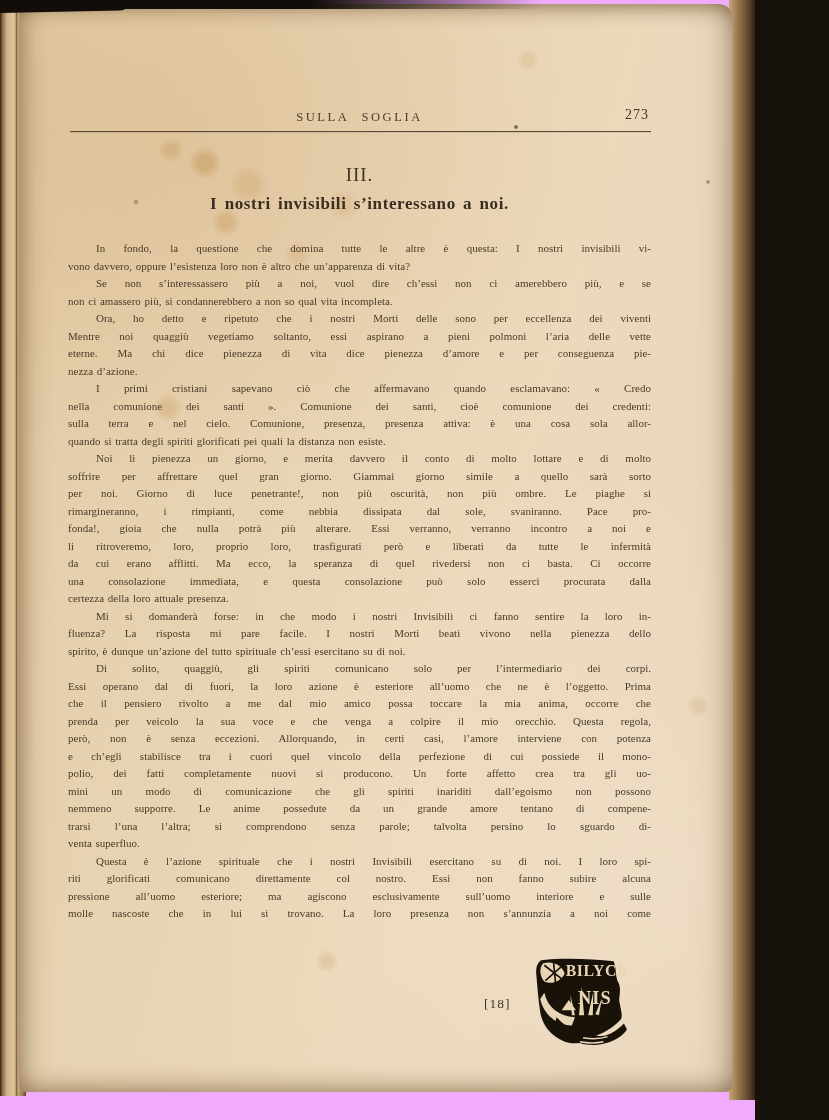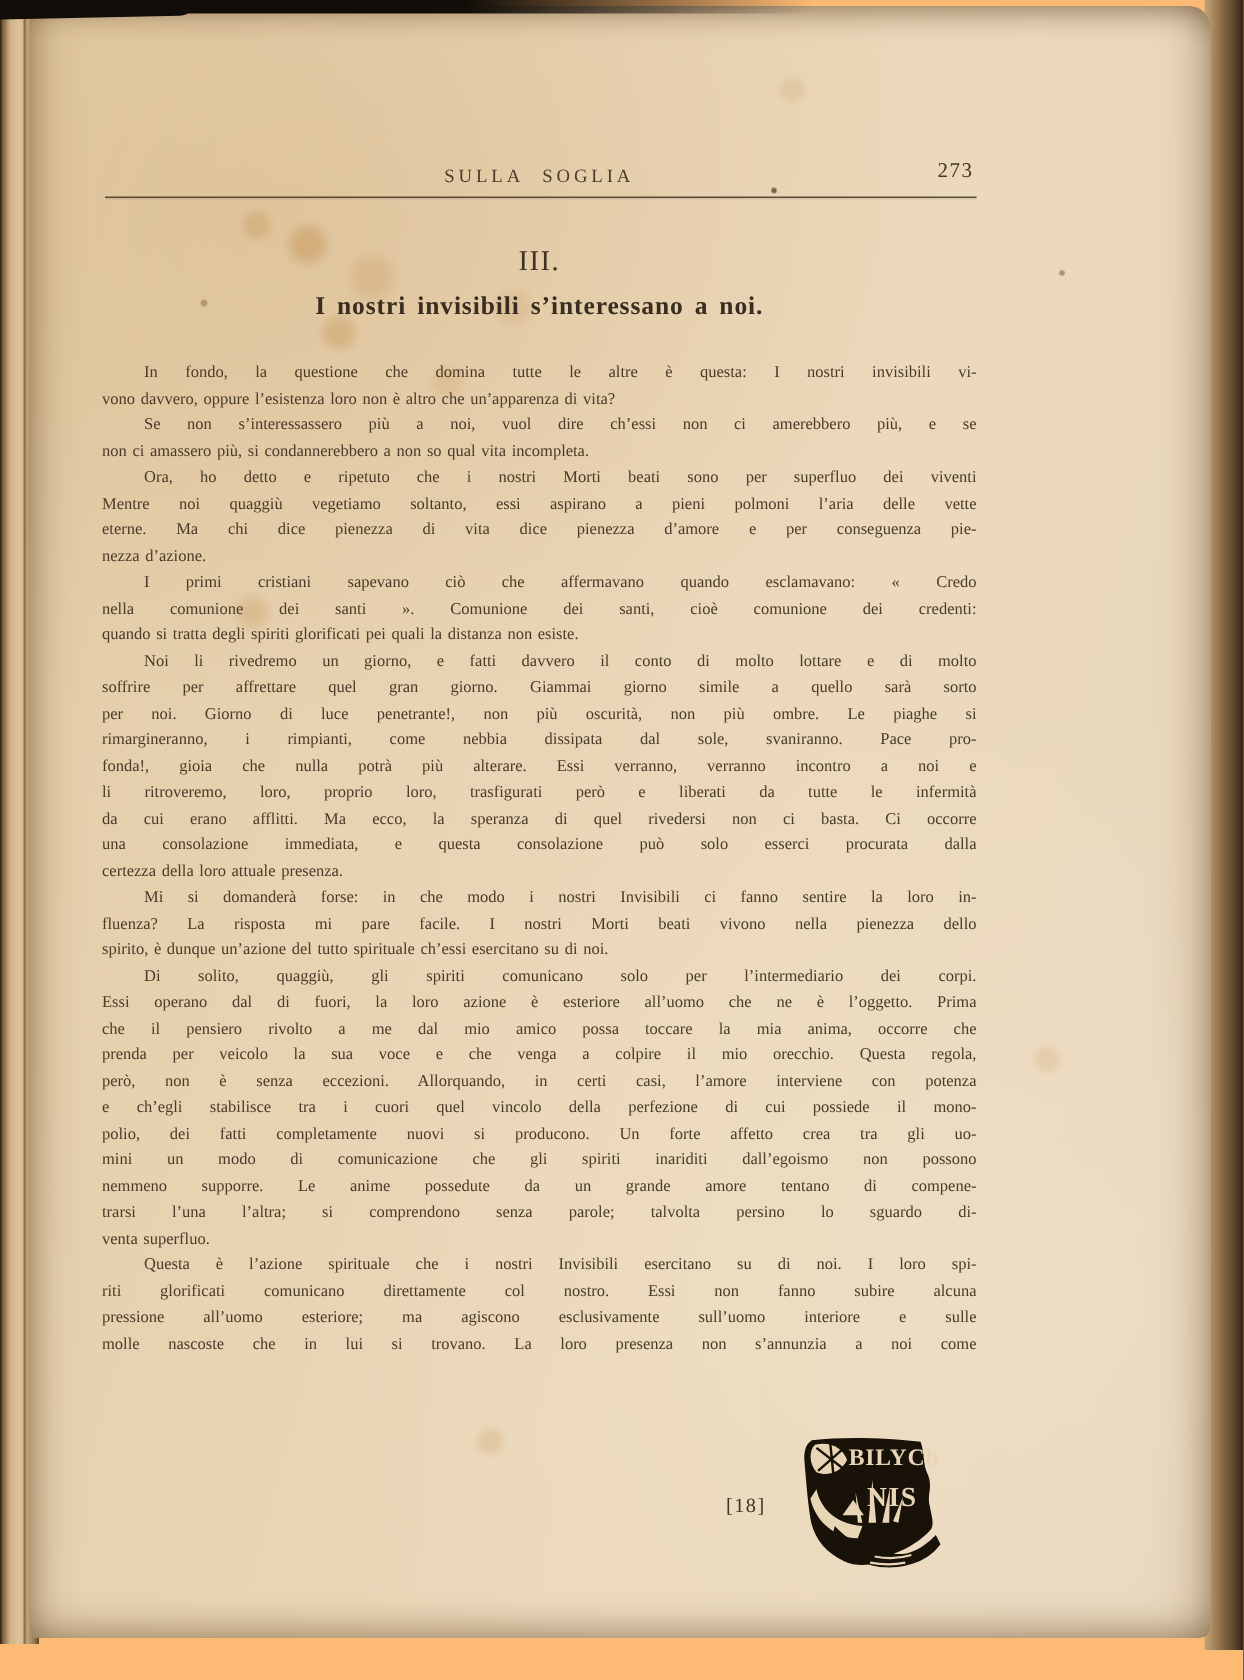--- a/index.html
+++ b/index.html
@@ -1,22 +1,22 @@
 <!DOCTYPE html>
 <html style="--paper: #e9d4b4; --ink: #46392a;"><head>
 <meta charset="utf-8">
 <style>
   :root{
     --paper:#e9d4b4;
     --ink:#46392a;
   }
   html,body{margin:0;padding:0;background:#17110c;}
   .scene{
-    position:relative;width:829px;height:1120px;overflow:hidden;
-    background:#fdba74;
+    position:relative;width:755px;height:1120px;overflow:hidden;
+    background:#f0abfc;
     font-family:"Liberation Serif","DejaVu Serif",serif;
     color:var(--ink);
   }
   
   .left-edge{
     position:absolute;left:0;top:3px;bottom:24px;width:26px;
     background:linear-gradient(90deg,#241a10 0,#7d5f3c 7%,#cfb289 26%,#ddc39c 48%,#d3b68c 62%,#a8875d 82%,#7c5f3c 94%,#5d4629 100%);
   }
   .left-edge::after{
     content:"";position:absolute;top:0;bottom:0;left:15px;width:3px;
@@ -138,32 +138,33 @@
     <div class="text-block">
         <div class="para">
           <div class="line first">In fondo, la questione che domina tutte le altre è questa: I nostri invisibili vi-</div>
           <div class="line last">vono davvero, oppure l’esistenza loro non è altro che un’apparenza di vita?</div>
         </div>
         <div class="para">
           <div class="line first">Se non s’interessassero più a noi, vuol dire ch’essi non ci amerebbero più, e se</div>
           <div class="line last">non ci amassero più, si condannerebbero a non so qual vita incompleta.</div>
         </div>
         <div class="para">
-          <div class="line first">Ora, ho detto e ripetuto che i nostri Morti beati sono per superfluo dei viventi</div>
+          <div class="line first">Ora, ho detto e ripetuto che i nostri Morti delle sono per eccellenza dei viventi</div>
           <div class="line">Mentre noi quaggiù vegetiamo soltanto, essi aspirano a pieni polmoni l’aria delle vette</div>
           <div class="line">eterne. Ma chi dice pienezza di vita dice pienezza d’amore e per conseguenza pie-</div>
           <div class="line last">nezza d’azione.</div>
         </div>
         <div class="para">
           <div class="line first">I primi cristiani sapevano ciò che affermavano quando esclamavano: « Credo</div>
           <div class="line">nella comunione dei santi ». Comunione dei santi, cioè comunione dei credenti:</div>
+          <div class="line">sulla terra e nel cielo. Comunione, presenza, presenza attiva: è una cosa sola allor-</div>
           <div class="line last">quando si tratta degli spiriti glorificati pei quali la distanza non esiste.</div>
         </div>
         <div class="para">
-          <div class="line first">Noi li rivedremo un giorno, e fatti davvero il conto di molto lottare e di molto</div>
+          <div class="line first">Noi li pienezza un giorno, e merita davvero il conto di molto lottare e di molto</div>
           <div class="line">soffrire per affrettare quel gran giorno. Giammai giorno simile a quello sarà sorto</div>
           <div class="line">per noi. Giorno di luce penetrante!, non più oscurità, non più ombre. Le piaghe si</div>
           <div class="line">rimargineranno, i rimpianti, come nebbia dissipata dal sole, svaniranno. Pace pro-</div>
           <div class="line">fonda!, gioia che nulla potrà più alterare. Essi verranno, verranno incontro a noi e</div>
           <div class="line">li ritroveremo, loro, proprio loro, trasfigurati però e liberati da tutte le infermità</div>
           <div class="line">da cui erano afflitti. Ma ecco, la speranza di quel rivedersi non ci basta. Ci occorre</div>
           <div class="line">una consolazione immediata, e questa consolazione può solo esserci procurata dalla</div>
           <div class="line last">certezza della loro attuale presenza.</div>
         </div>
         <div class="para">

